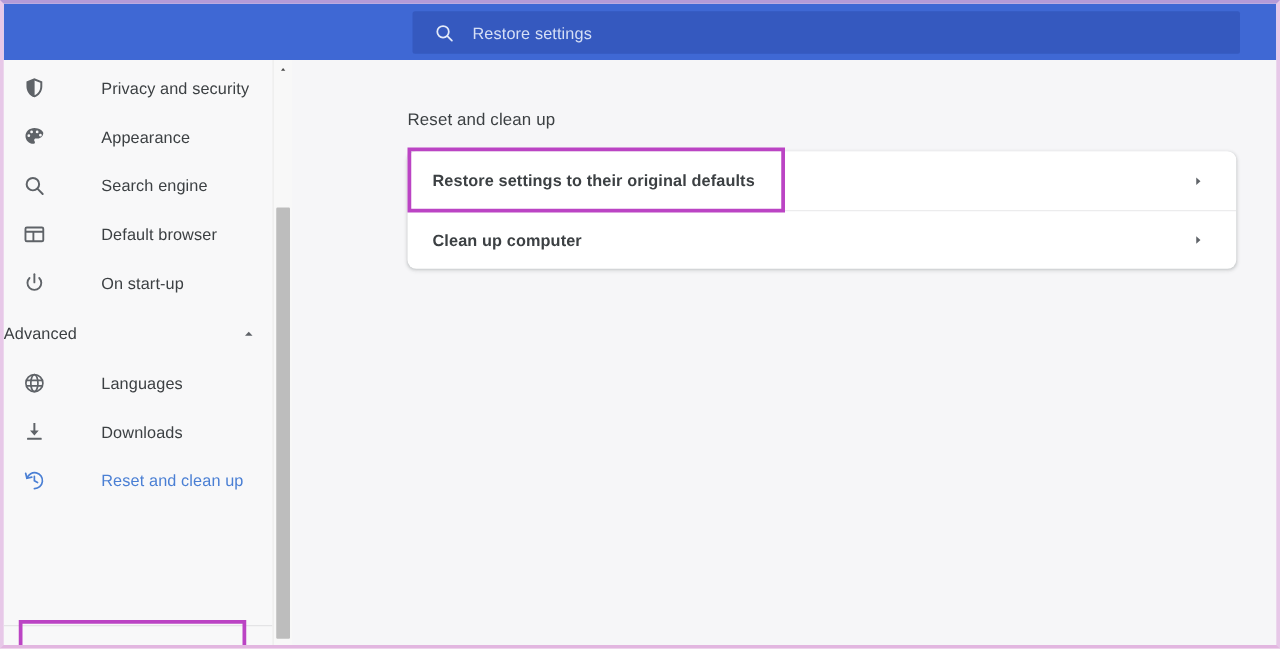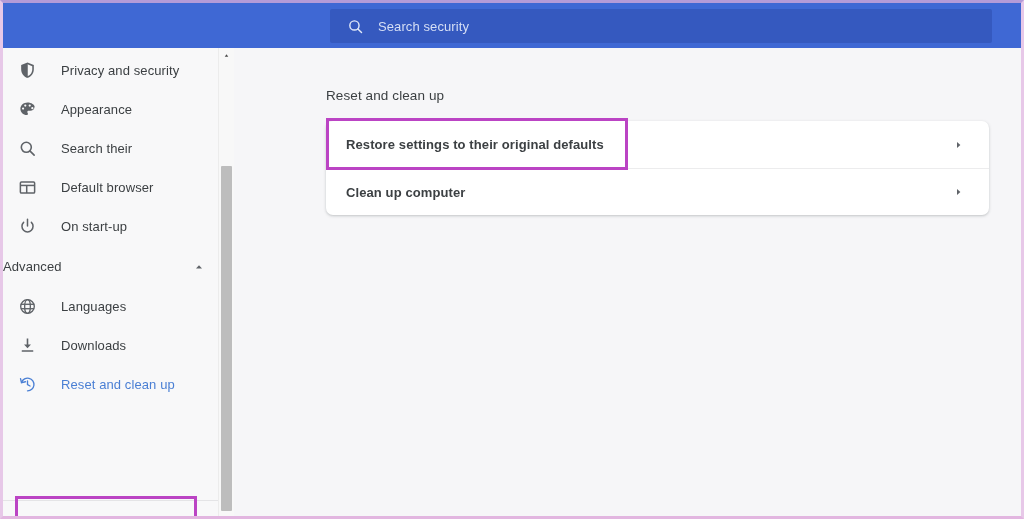--- a/index.html
+++ b/index.html
@@ -103,20 +103,21 @@
 
   .nav-item {
     position: relative;
     height: 39px;
     display: flex;
     align-items: center;
     padding-left: 14px;
     box-sizing: border-box;
     cursor: pointer;
     white-space: nowrap;
+    gap: 20px;
   }
   .nav-icon {
     width: 20px;
     height: 20px;
     flex: none;
     color: #5f6368;
     display: flex;
     align-items: center;
     justify-content: center;
   }
@@ -283,21 +284,21 @@
 
 <div id="screen">
 
   <div id="topbar">
 
     <div id="searchbox">
       <svg id="search-icon" viewBox="0 0 24 24" fill="none" stroke="#e3eaf9" stroke-width="2" stroke-linecap="round" stroke-linejoin="round">
         <circle cx="10.5" cy="10.5" r="6.5"></circle>
         <line x1="15.4" y1="15.4" x2="20.5" y2="20.5"></line>
       </svg>
-      <span id="search-placeholder">Search security</span>
+      <span id="search-placeholder">Restore settings</span>
     </div>
   </div>
 
   <div id="body-area">
 
     <nav id="sidebar">
 
       <div id="nav-list">
 
         <div class="nav-item" style="visibility:hidden"></div>
@@ -321,21 +322,21 @@
           <span class="nav-label">Appearance</span>
         </div>
 
         <div class="nav-item">
           <span class="nav-icon">
             <svg width="19" height="19" viewBox="0 0 24 24" fill="none" stroke="currentColor" stroke-width="2" stroke-linecap="round">
               <circle cx="10.5" cy="10.5" r="6.3"></circle>
               <line x1="15.3" y1="15.3" x2="20.4" y2="20.4"></line>
             </svg>
           </span>
-          <span class="nav-label">Search their</span>
+          <span class="nav-label">Search engine</span>
         </div>
 
         <div class="nav-item">
           <span class="nav-icon">
             <svg width="19" height="19" viewBox="0 0 24 24" fill="none" stroke="currentColor" stroke-width="1.9">
               <rect x="3" y="5" width="18" height="14" rx="1.4"></rect>
               <line x1="3" y1="9.4" x2="21" y2="9.4"></line>
               <line x1="11" y1="9.4" x2="11" y2="19"></line>
             </svg>
           </span>

